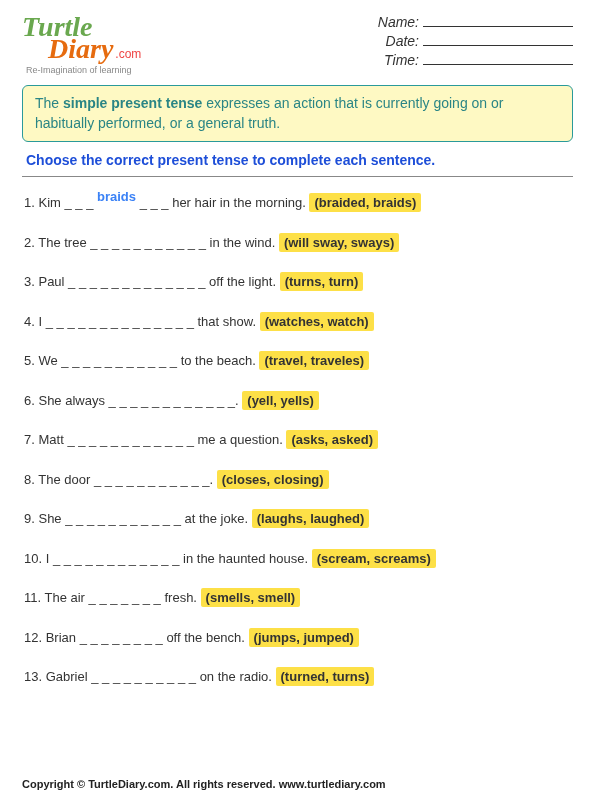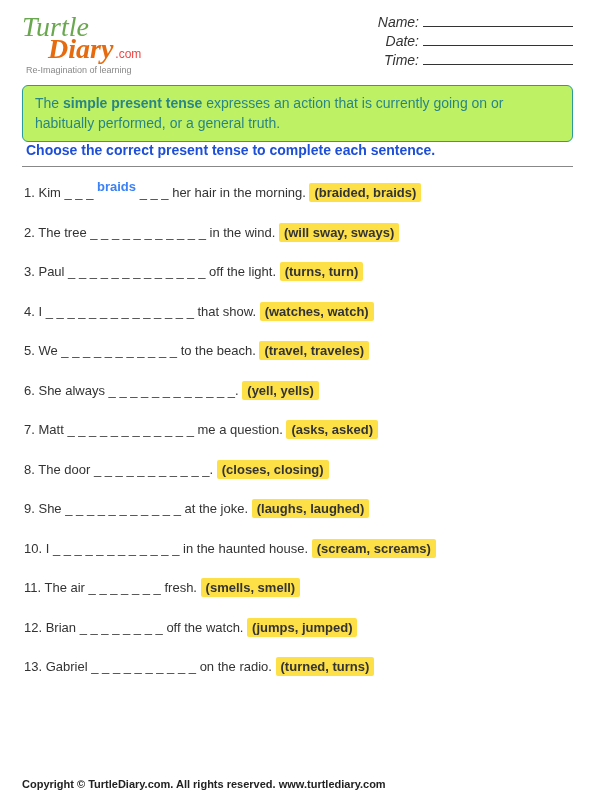--- a/index.html
+++ b/index.html
@@ -17,21 +17,21 @@
   .header-row {
     display: flex;
     justify-content: space-between;
     align-items: flex-start;
     margin-bottom: 10px;
   }
   .logo-block { display: flex; flex-direction: column; }
   .logo-turtle {
     font-family: "Comic Sans MS", cursive;
     font-size: 28px;
-    font-weight: normal;
+    font-weight: bold;
     color: #6aa84f;
     font-style: italic;
     line-height: 0.9;
   }
   .logo-diary {
     font-family: "Comic Sans MS", cursive;
     font-size: 28px;
     font-weight: bold;
     color: #e66b0f;
     font-style: italic;
@@ -39,25 +39,26 @@
   }
   .logo-com { font-size: 12px; color: #ef4444; margin-left: 2px; font-style: normal; font-weight: normal; }
   .logo-tag { font-size: 9px; color: #888; margin-top: 0px; margin-left: 4px; }
   .meta { font-size: 14px; color: #333; text-align: right; font-style: italic; }
   .meta-row { margin-bottom: 3px; white-space: nowrap; }
   .meta-label { display: inline-block; }
   .meta-line { display: inline-block; width: 150px; border-bottom: 1px solid #333; vertical-align: baseline; margin-left: 4px; }
   .info-box {
     border: 1px solid #2a9a9a;
     border-radius: 6px;
-    background: #bef264;
+    background: #fef9c3;
     padding: 8px 12px;
     font-size: 14px;
     color: #2a8585;
     line-height: 1.4;
+    margin-bottom: 10px;
   }
   .info-box b { font-weight: bold; color: #2a8585; }
   .instruction {
     font-size: 14px;
     font-weight: bold;
     color: #1d4ed8;
     padding: 0 4px 6px 4px;
   }
   .divider { border: none; border-top: 1px solid #888; margin: 2px 0 6px 0; }
   .questions { flex: 1; }
@@ -122,17 +123,17 @@
     <div class="q"><span>2. </span><span>The tree </span><span>_ _ _ _ _ _ _ _ _ _ _</span><span> in the wind.  </span><span class="options">(will sway, sways)</span></div>
     <div class="q"><span>3. </span><span>Paul </span><span>_ _ _ _ _ _ _ _ _ _ _ _ _</span><span> off the light.  </span><span class="options">(turns, turn)</span></div>
     <div class="q"><span>4. </span><span>I </span><span>_ _ _ _ _ _ _ _ _ _ _ _ _ _</span><span> that show.  </span><span class="options">(watches, watch)</span></div>
     <div class="q"><span>5. </span><span>We </span><span>_ _ _ _ _ _ _ _ _ _ _</span><span> to the beach.  </span><span class="options">(travel, traveles)</span></div>
     <div class="q"><span>6. </span><span>She always </span><span>_ _ _ _ _ _ _ _ _ _ _ _</span><span>.  </span><span class="options">(yell, yells)</span></div>
     <div class="q"><span>7. </span><span>Matt </span><span>_ _ _ _ _ _ _ _ _ _ _ _</span><span> me a question.  </span><span class="options">(asks, asked)</span></div>
     <div class="q"><span>8. </span><span>The door </span><span>_ _ _ _ _ _ _ _ _ _ _</span><span>.  </span><span class="options">(closes, closing)</span></div>
     <div class="q"><span>9. </span><span>She </span><span>_ _ _ _ _ _ _ _ _ _ _</span><span> at the joke.  </span><span class="options">(laughs, laughed)</span></div>
     <div class="q"><span>10. </span><span>I </span><span>_ _ _ _ _ _ _ _ _ _ _ _</span><span> in the haunted house.  </span><span class="options">(scream, screams)</span></div>
     <div class="q"><span>11. </span><span>The air </span><span>_ _ _ _ _ _ _</span><span> fresh.  </span><span class="options">(smells, smell)</span></div>
-    <div class="q"><span>12. </span><span>Brian </span><span>_ _ _ _ _ _ _ _</span><span> off the watch.  </span><span class="options">(jumps, jumped)</span></div>
+    <div class="q"><span>12. </span><span>Brian </span><span>_ _ _ _ _ _ _ _</span><span> off the bench.  </span><span class="options">(jumps, jumped)</span></div>
     <div class="q"><span>13. </span><span>Gabriel </span><span>_ _ _ _ _ _ _ _ _ _</span><span> on the radio.  </span><span class="options">(turned, turns)</span></div>
   </div>
 
 <div class="footer">Copyright © TurtleDiary.com. All rights reserved. www.turtlediary.com</div>
 
 </body></html>

